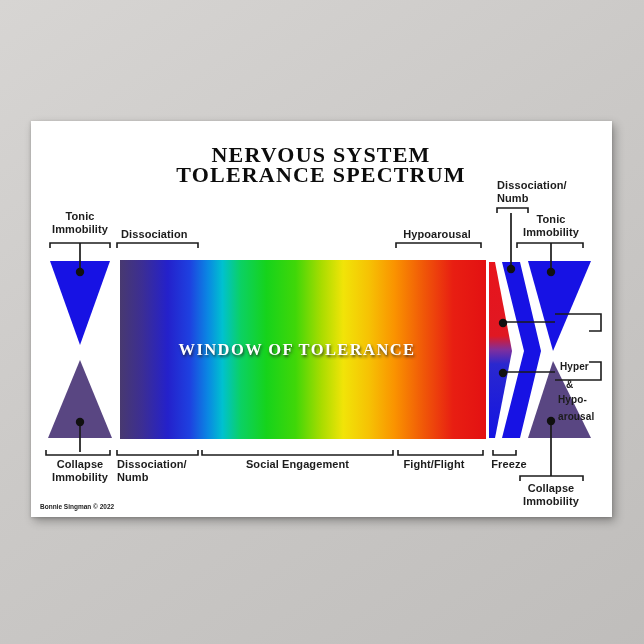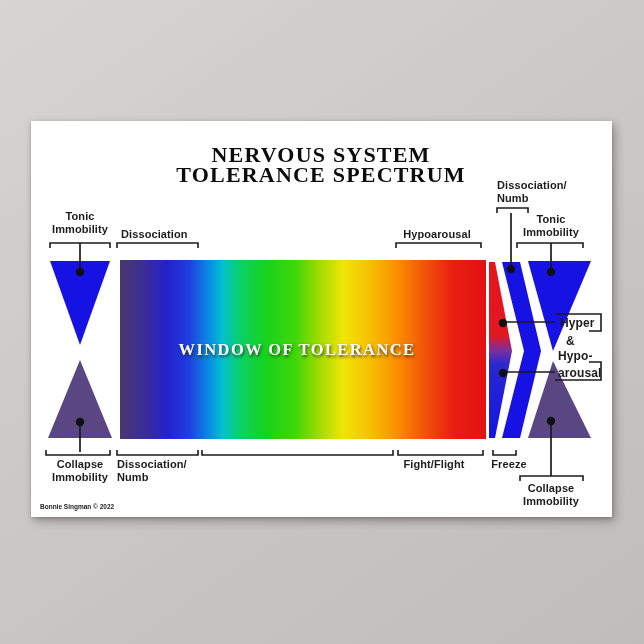--- a/index.html
+++ b/index.html
@@ -18,21 +18,21 @@
   .title{
     position:absolute;left:10px;top:24px;width:560px;text-align:center;
     font-family:"Liberation Serif",serif;font-weight:800;
     font-size:22px;line-height:19.5px;letter-spacing:1.2px;color:#0c0c0c;
   }
   .lbl{
     position:absolute;font-weight:700;font-size:11px;line-height:13px;
     color:#1c1c1c;letter-spacing:.1px;white-space:nowrap;
   }
   .ctr{text-align:center;}
-  .sm{font-size:12px;line-height:12px;}
+  .sm{font-size:10px;line-height:12px;margin-top:44px;}
   .window{
     position:absolute;left:83px;top:219px;width:366px;text-align:center;
     font-family:"Liberation Serif",serif;font-weight:700;font-size:16.5px;
     letter-spacing:1.4px;color:#ffffff;
     text-shadow:1px 2px 3px rgba(35,35,35,0.8);
   }
   .credit{
     position:absolute;left:9px;top:382px;font-weight:700;font-size:6.5px;
     letter-spacing:0;color:#222;white-space:nowrap;
   }
@@ -147,20 +147,21 @@
     <div class="lbl sm" style="left:527px;top:246px;">arousal</div>
 
     <div class="lbl ctr" style="left:9px;top:337px;width:80px;">
       <div>Collapse</div>
       <div>Immobility</div>
     </div>
     <div class="lbl" style="left:86px;top:337px;">
       <div>Dissociation/</div>
       <div>Numb</div>
     </div>
+    <div class="lbl ctr" style="left:171px;top:337px;width:191px;">Social Engagement</div>
     <div class="lbl ctr" style="left:360px;top:337px;width:86px;">Fight/Flight</div>
     <div class="lbl ctr" style="left:453px;top:337px;width:50px;">Freeze</div>
     <div class="lbl ctr" style="left:480px;top:361px;width:80px;">
       <div>Collapse</div>
       <div>Immobility</div>
     </div>
 
     <div class="credit">Bonnie Singman © 2022</div>
   </div>
 </div>

